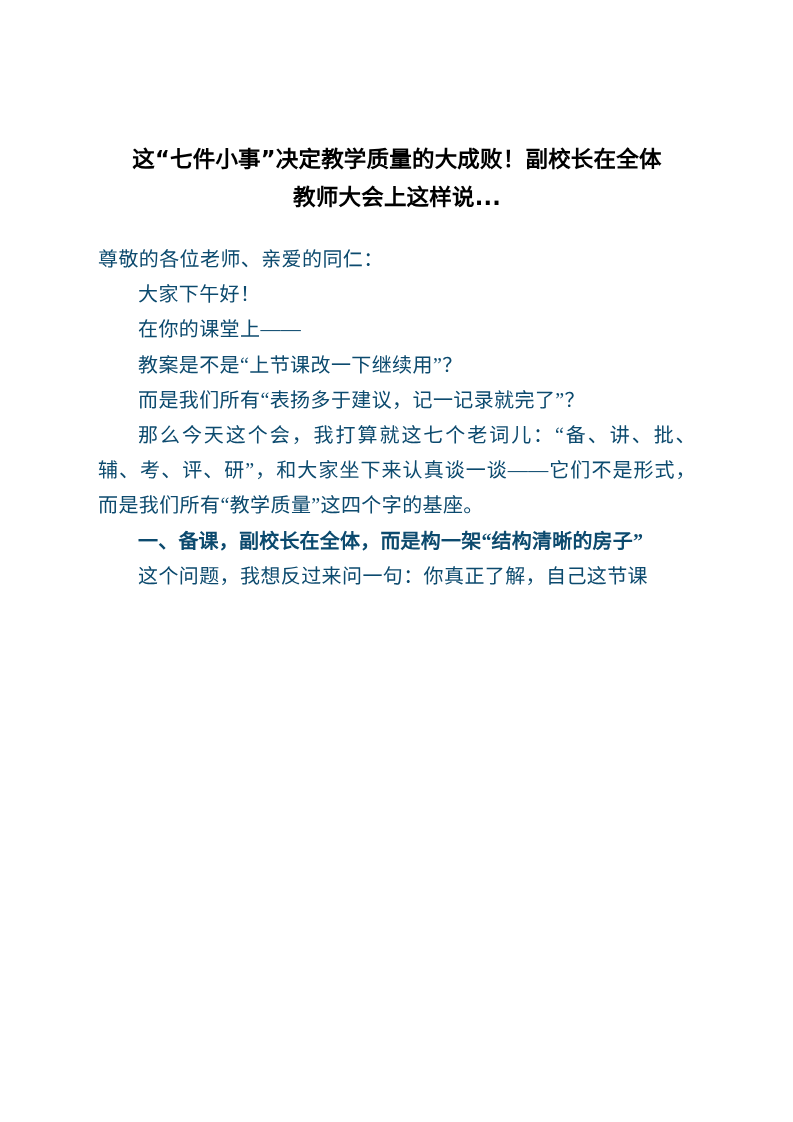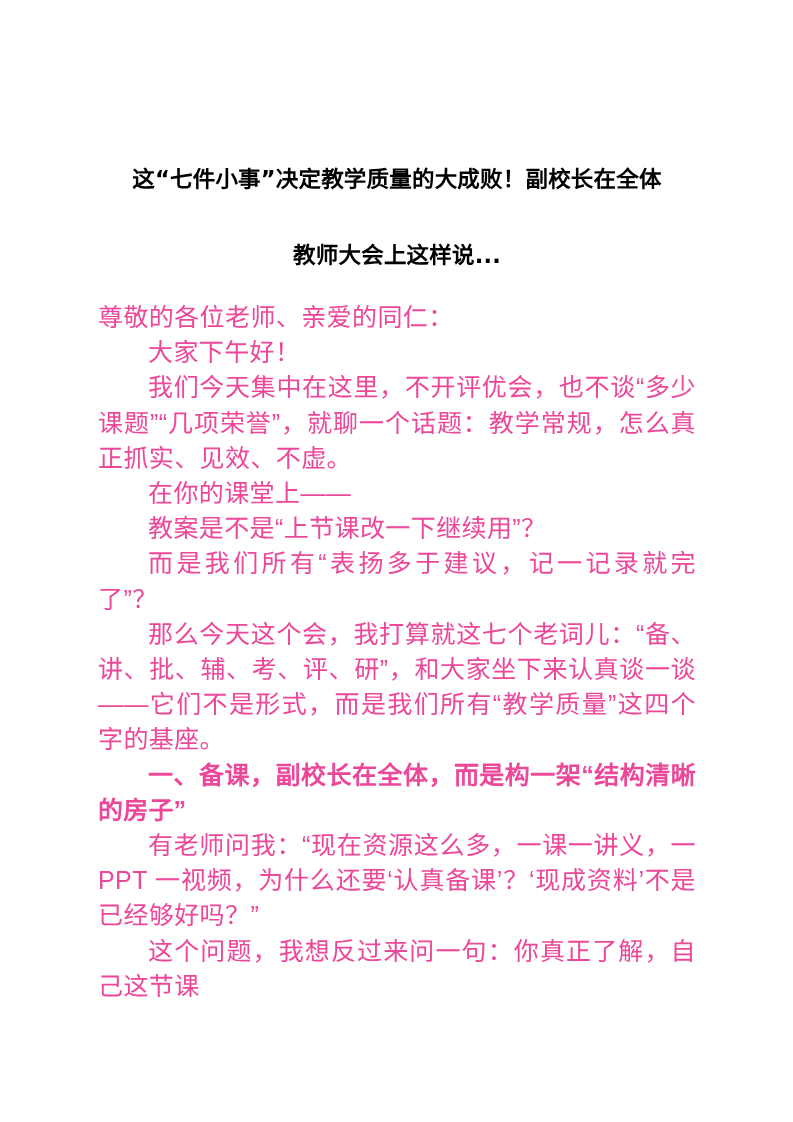--- a/index.html
+++ b/index.html
@@ -15,41 +15,41 @@
     height: 1122px;
     background: #ffffff;
     margin: 0 auto;
     overflow: hidden;
     box-sizing: border-box;
   }
 
   .content {
     position: absolute;
     left: 98px;
-    top: 160px;
+    top: 140px;
     width: 598px;
   }
 
   .doc-title {
     font-family: "DejaVu Sans", "Liberation Sans", sans-serif;
     font-weight: bold;
     font-size: 22.5px;
     line-height: 38px;
     color: #000000;
     text-align: center;
     letter-spacing: 0.2px;
     margin: 0 0 26px 0;
     word-break: break-all;
   }
 
   .body-block {
-    font-family: Liberation Sans, sans-serif;
-    font-size: 25px;
+    font-family: Liberation Serif, serif;
+    font-size: 20px;
     line-height: 35.2px;
-    color: #ec4899;
+    color: #0c4a6e;
     letter-spacing: 0.4px;
     text-align: justify;
     text-justify: inter-character;
     word-break: break-all;
   }
 
   .para {
     margin: 0;
     text-indent: 2em;
   }
@@ -64,30 +64,28 @@
   }
 </style>
 </head>
 <body>
 
 <div class="page">
   <div class="content">
 
     <h1 class="doc-title">
       <span style="display: block;">这“七件小事”决定教学质量的大成败！副校长在全体</span>
-      <span style="display: block; margin-top: 38px;">教师大会上这样说...</span>
+      <span style="display: block;">教师大会上这样说...</span>
     </h1>
 
     <div class="body-block">
       <p class="para no-indent">尊敬的各位老师、亲爱的同仁：</p>
       <p class="para">大家下午好！</p>
-      <p class="para">我们今天集中在这里，不开评优会，也不谈“多少课题”“几项荣誉”，就聊一个话题：教学常规，怎么真正抓实、见效、不虚。</p>
       <p class="para">在你的课堂上——</p>
       <p class="para">教案是不是“上节课改一下继续用”？</p>
       <p class="para">而是我们所有“表扬多于建议，记一记录就完了”？</p>
       <p class="para">那么今天这个会，我打算就这七个老词儿：“备、讲、批、辅、考、评、研”，和大家坐下来认真谈一谈——它们不是形式，而是我们所有“教学质量”这四个字的基座。</p>
       <p class="para heading">一、备课，副校长在全体，而是构一架“结构清晰的房子”</p>
-      <p class="para">有老师问我：“现在资源这么多，一课一讲义，一 PPT 一视频，为什么还要‘认真备课’？‘现成资料’不是已经够好吗？”</p>
       <p class="para">这个问题，我想反过来问一句：你真正了解，自己这节课</p>
     </div>
 
   </div>
 </div>
 
 </body></html>

